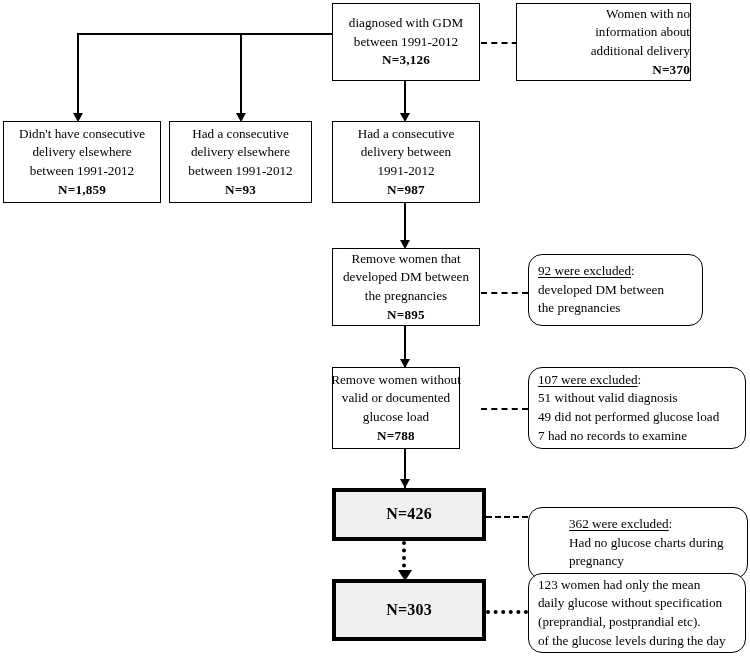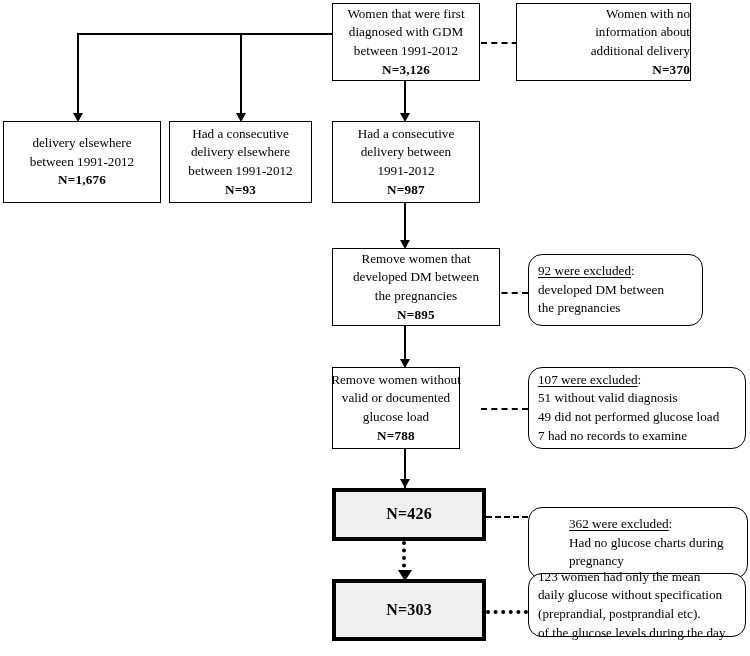--- a/index.html
+++ b/index.html
@@ -114,54 +114,54 @@
   <div class="arrowhead" style="left:399.5px; top:479px;"></div>
 
   <div class="dashed-h" style="left:486px; top:516px; width:42px;"></div>
 
   <div class="dotted-v" style="left:402px; top:541px; height:34px;"></div>
   <div class="arrowhead big" style="left:398px; top:570px;"></div>
 
   <div class="dotted-thick-h" style="left:486px; top:610px; width:42px;"></div>
 
   <div class="box" style="left:332px; top:3px; width:148px; height:78px;">
-    <span class="ln">Women that were first</span>
     <span class="ln">diagnosed with GDM</span>
     <span class="ln">between 1991-2012</span>
     <span class="ln n">N=3,126</span>
   </div>
 
   <div class="box" style="left:516px; top:3px; width:175px; height:78px;align-items:flex-end;">
     <span class="ln">Women with no</span>
     <span class="ln">information about</span>
     <span class="ln">additional delivery</span>
     <span class="ln n">N=370</span>
   </div>
 
   <div class="box" style="left:3px; top:121px; width:158px; height:82px;">
+    <span class="ln">Didn't have consecutive</span>
     <span class="ln">delivery elsewhere</span>
     <span class="ln">between 1991-2012</span>
-    <span class="ln n">N=1,676</span>
+    <span class="ln n">N=1,859</span>
   </div>
 
   <div class="box" style="left:169px; top:121px; width:143px; height:82px;">
     <span class="ln">Had a consecutive</span>
     <span class="ln">delivery elsewhere</span>
     <span class="ln">between 1991-2012</span>
     <span class="ln n">N=93</span>
   </div>
 
   <div class="box" style="left:332px; top:121px; width:148px; height:82px;">
     <span class="ln">Had a consecutive</span>
     <span class="ln">delivery between</span>
     <span class="ln">1991-2012</span>
     <span class="ln n">N=987</span>
   </div>
 
-  <div class="box" style="left:332px; top:248px; width:168px; height:78px;">
+  <div class="box" style="left:332px; top:248px; width:148px; height:78px;">
     <span class="ln">Remove women that</span>
     <span class="ln">developed DM between</span>
     <span class="ln">the pregnancies</span>
     <span class="ln n">N=895</span>
   </div>
 
   <div class="box left-align" style="left:528px; top:254px; width:175px; height:72px;">
     <span class="ln"><span class="ul">92 were excluded</span><span>:</span></span>
     <span class="ln">developed DM between</span>
     <span class="ln">the pregnancies</span>
@@ -188,20 +188,20 @@
   <div class="box left-align" style="left:528px; top:507px; width:220px; height:72px;padding-left:40px;">
     <span class="ln"><span class="ul">362 were excluded</span><span>:</span></span>
     <span class="ln">Had no glucose charts during</span>
     <span class="ln">pregnancy</span>
   </div>
 
   <div class="box thick" style="left:332px; top:579px; width:154px; height:62px;">
     <span class="ln n">N=303</span>
   </div>
 
-  <div class="box left-align" style="left:528px; top:573px; width:218px; height:64px;text-align:right;">
+  <div class="box left-align" style="left:528px; top:573px; width:218px; height:80px;text-align:right;">
     <span class="ln">123 women had only the mean</span>
     <span class="ln">daily glucose without specification</span>
     <span class="ln">(preprandial, postprandial etc).</span>
     <span class="ln">of the glucose levels during the day</span>
   </div>
 
 </div>
 
 </body></html>

